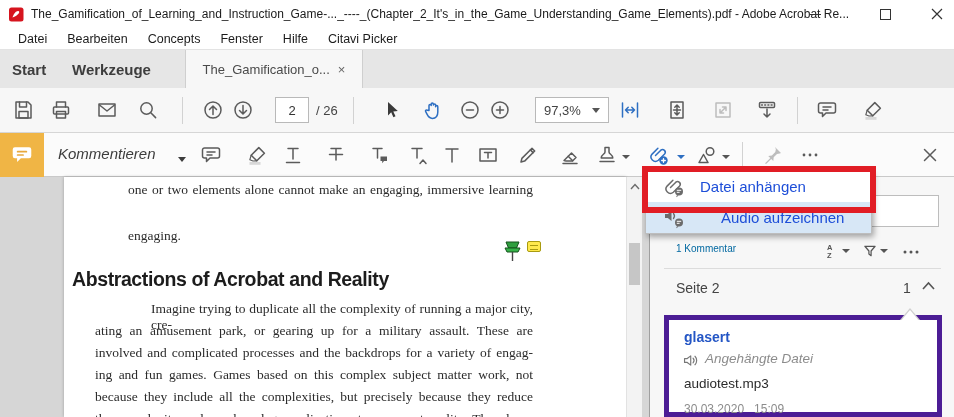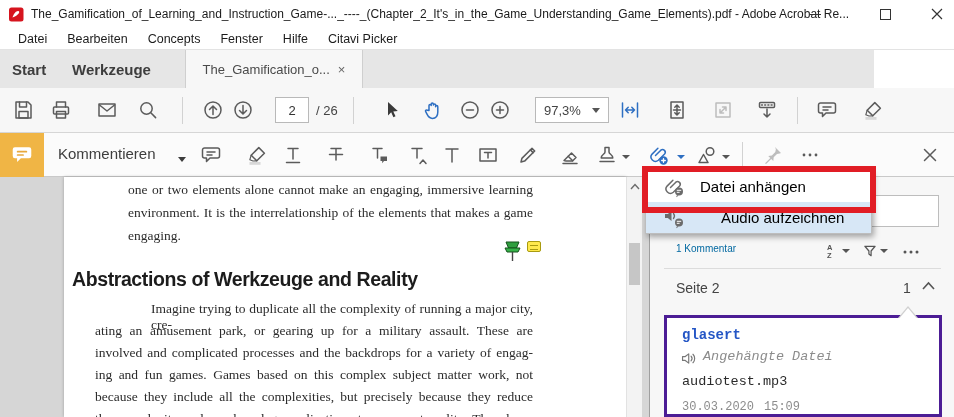--- a/index.html
+++ b/index.html
@@ -20,21 +20,21 @@
   #titlebar { left:0; top:0; width:954px; height:28px; background:#fff; display:flex; align-items:center; }
   #title-text { font-size:12px; color:#1b1b1b; margin-left:6px; white-space:nowrap; }
   .winbtn { position:absolute; top:0; width:44px; height:28px; display:flex; align-items:center; justify-content:center; }
 
   
   #menubar { left:0; top:28px; width:954px; height:22px; background:#fff; display:flex; align-items:center; border-bottom:1px solid #e3e3e3; }
   .menu-item { font-size:12.5px; color:#1b1b1b; padding:0 10px; }
   .menu-item:first-child { padding-left:18px; }
 
   
-  #tabbar { left:0; top:50px; width:874px; height:38px; background:#e6e6e6; }
+  #tabbar { left:0; top:50px; width:954px; height:38px; background:#e6e6e6; }
   .shortcut-tab { position:absolute; top:0; height:38px; display:flex; align-items:center; font-weight:bold; font-size:15px; color:#3d3d3d; }
   #doc-tab { position:absolute; left:185px; top:0; width:178px; height:38px; background:#f7f7f7;
              border-left:1px solid #cfcfcf; border-right:1px solid #cfcfcf;
              display:flex; align-items:center; justify-content:center; gap:8px; }
   #doc-tab span.lbl { font-size:13px; color:#4a4a4a; }
   #doc-tab .tab-close { font-size:13px; color:#666; }
 
   
   #toolbar { left:0; top:88px; width:954px; height:45px; background:#f7f7f7; border-bottom:1px solid #d6d6d6; }
   .tbi { position:absolute; top:11px; }
@@ -43,21 +43,21 @@
                 font-size:13px; color:#333; text-align:center; font-family:"Liberation Sans",sans-serif; }
   #page-total { position:absolute; left:316px; top:15px; font-size:13px; color:#444; }
   #zoom-box { position:absolute; left:535px; top:9px; width:74px; height:26px; border:1px solid #b9b9b9; background:#fff;
               display:flex; align-items:center; justify-content:space-between; padding:0 8px; }
   #zoom-box .zv { font-size:13px; color:#444; }
 
   
   #commentbar { left:0; top:133px; width:954px; height:44px; background:#fbfbfb; border-bottom:1px solid #c9c9c9; }
   #comment-badge { position:absolute; left:0; top:0; width:44px; height:44px; background:var(--comment_orange,#f0b545);
                    display:flex; align-items:center; justify-content:center; }
-  #kommentieren { position:absolute; left:58px; top:12px; display:flex; align-items:flex-end; gap:22px; }
+  #kommentieren { position:absolute; left:58px; top:12px; display:flex; align-items:flex-end; gap:22px;font-style:italic; }
   #kommentieren .lbl { font-size:15px; color:#3d3d3d; }
   .cbi { position:absolute; top:11px; }
   .dd-caret { position:absolute; top:22px; }
 
   
   #content { left:0; top:177px; width:954px; height:240px; background:#d6d6d6; }
   #page { position:absolute; left:64px; top:0; width:562px; height:240px; background:#fff; box-shadow:0 0 3px rgba(0,0,0,.25); }
   .doc-line { position:absolute; font-family:"Liberation Serif", serif; font-size:13.5px; color:#2b2b2b;
               text-align:justify; text-align-last:justify; white-space:nowrap0; }
   .doc-line.lastline { text-align-last:left; }
@@ -69,32 +69,32 @@
   #doc-scroll-thumb { position:absolute; left:2px; top:66px; width:11px; height:42px; background:#c6c6c6; }
 
   
   #panel { position:absolute; left:649px; top:0; width:305px; height:240px; background:#f7f7f7; border-left:1px solid #9f9f9f; }
   #comment-search { position:absolute; left:15px; top:18px; width:274px; height:32px; background:#fff; border:1px solid #bdbdbd;
                     font-family:"Liberation Sans",sans-serif; font-size:13px; padding:0 8px; }
   #panel-header { position:absolute; left:26px; top:66px; font-size:10px; font-weight:normal; color:#0369a1; }
   #panel-divider { position:absolute; left:14px; top:91px; width:277px; height:1px; background:#dcdcdc; }
   #page-group-label { position:absolute; left:26px; top:103px; font-size:14px; color:#444; }
   #page-group-count { position:absolute; left:253px; top:103px; font-size:14px; color:#444; }
-  #comment-card { position:absolute; left:14px; top:138px; width:278px; height:102px; background:#fff; border:3px solid #4c1d95;font-family:Liberation Mono, monospace; }
+  #comment-card { position:absolute; left:14px; top:138px; width:278px; height:102px; background:#fff; border:5px solid #4c1d95; }
   .notch { position:absolute; width:0; height:0; border-left:10px solid transparent; border-right:10px solid transparent; }
   #card-author { position:absolute; left:15px; top:9px; font-size:14px; font-weight:bold; color:var(--author_blue,#2456c5); }
   #card-kind { position:absolute; left:36px; top:31px; font-size:13.5px; font-style:italic; color:#8c8c8c; }
   #card-file { position:absolute; left:15px; top:56px; font-size:13.5px; color:#2b2b2b; }
   #card-date { position:absolute; left:15px; top:82px; font-size:12px; color:#8c8c8c; display:flex; gap:10px; }
 
   
   #attach-menu { position:absolute; left:645px; top:170px; width:227px; background:#fff; border:1px solid #bdbdbd;
                  box-shadow:2px 3px 6px rgba(0,0,0,.35); z-index:40; }
   .menu-row { height:31px; display:flex; align-items:center; gap:12px; padding-left:16px; }
-  .menu-row .mlabel { font-size:15px; color:#000000; }
+  .menu-row .mlabel { font-size:15px; color:#1d4ed8; }
   .menu-row.hover { background:var(--highlight_blue,#d7e7f6);gap:33px; }
   #red-rect { position:absolute; left:642px; top:166px; width:234px; height:47px; border:6px solid var(--accent_red,#e11d25); z-index:50; }
 
   
   #pushpin { position:absolute; left:438px; top:63px; width:40px; height:30px; }
   #pushpin .note { position:absolute; left:25px; top:1px; width:14px; height:11px; background:var(--note_yellow,#ffe94c);
                    border:1px solid #a89a10; border-radius:2px; }
   #pushpin .note i { display:block; height:1px; background:#a89a10; margin:3px 2px 0 2px; }
 </style>
 </head>
@@ -359,24 +359,23 @@
       <svg class="ic" viewBox="0 0 22 22">
           <path d="M5.5 5.5l11 11M16.5 5.5l-11 11"></path>
         </svg>
     </div>
   </div>
 
   <div id="content" class="abs">
 
     <div id="page">
       <div class="doc-line" style="left:64px;top:5px;width:405px">one or two elements alone cannot make an engaging, immersive learning</div>
-      <div class="doc-line" style="left:64px;top:28px;width:405px">environment. It is the interrelationship of the elements that makes a game</div>
       <div class="doc-line lastline" style="left:64px;top:51px;width:405px">engaging.</div>
 
-      <div id="doc-heading">Abstractions of Werkzeuge and Reality</div>
+      <div id="doc-heading">Abstractions of Acrobat and Reality</div>
 
       <div class="doc-line" style="left:59px;top:124px;width:410px;padding-left:28px">Imagine trying to duplicate all the complexity of running a major city, cre-</div>
       <div class="doc-line" style="left:31px;top:146px;width:438px">ating an amusement park, or gearing up for a military assault. These are</div>
       <div class="doc-line" style="left:31px;top:168px;width:438px">involved and complicated processes and the backdrops for a variety of engag-</div>
       <div class="doc-line" style="left:31px;top:190px;width:438px">ing and fun games. Games based on this complex subject matter work, not</div>
       <div class="doc-line" style="left:31px;top:212px;width:438px">because they include all the complexities, but precisely because they reduce</div>
       <div class="doc-line" style="left:31px;top:234px;width:438px">the complexity and use broad generalizations to represent reality. The player</div>
 
       <div id="pushpin">
         <svg width="22" height="30" viewBox="0 0 22 30">

